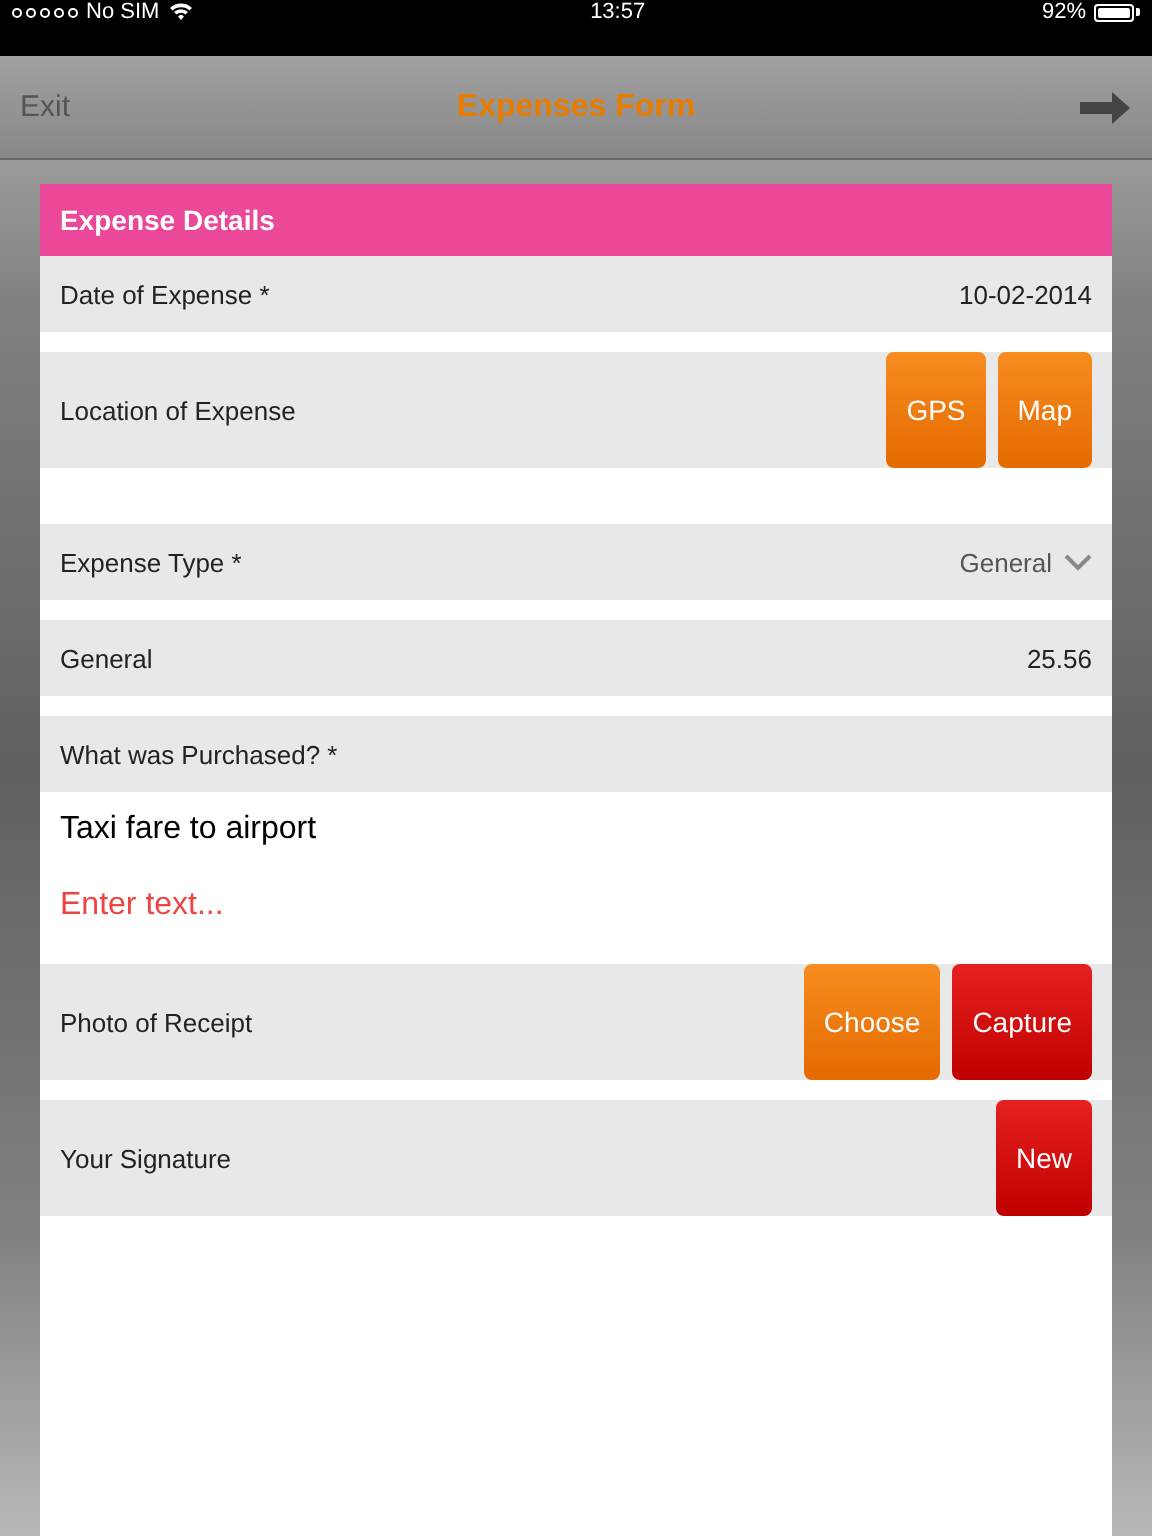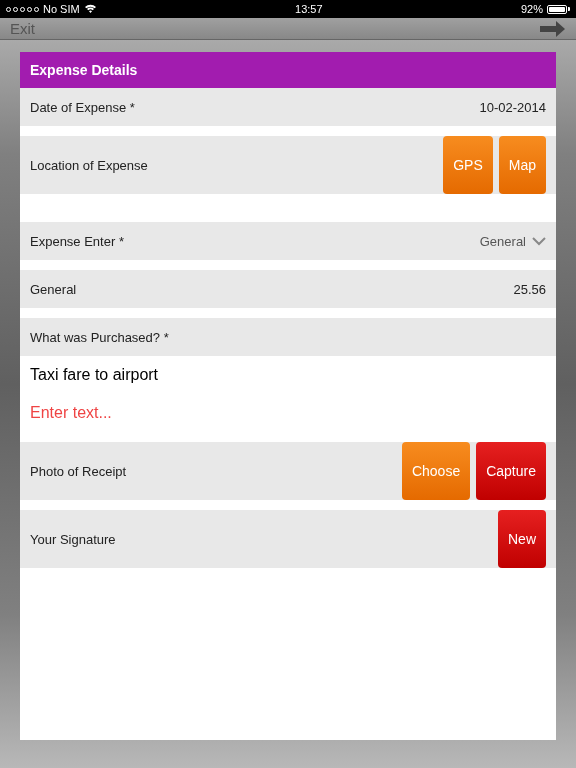--- a/index.html
+++ b/index.html
@@ -4,60 +4,60 @@
   <style>
     * { margin: 0; padding: 0; box-sizing: border-box; }
     body {
       width: 576px;
       height: 768px;
       font-family: -apple-system, 'Helvetica Neue', Helvetica, Arial, sans-serif;
       background: linear-gradient(to bottom, #b8b8b8 0%, #808080 20%, #606060 50%, #808080 80%, #b8b8b8 100%);
       overflow: hidden;
     }
     .status-bar {
-      height: 18px;
+      height: 28px;
       background: #000;
       color: #fff;
       display: flex;
-      align-items: center;
+      align-items: flex-start;
       justify-content: space-between;
       font-size: 11px;
       padding: 0 6px;
     }
     .status-left { display: flex; align-items: center; gap: 4px; }
     .status-right { display: flex; align-items: center; gap: 4px; }
     .signal-dots { display: flex; gap: 2px; }
     .dot { width: 5px; height: 5px; border-radius: 50%; border: 1px solid #fff; }
     .wifi-icon svg { display: block; }
     .battery { display: flex; align-items: center; }
     .battery-body { width: 20px; height: 9px; border: 1px solid #fff; border-radius: 2px; position: relative; }
     .battery-fill { position: absolute; left: 1px; top: 1px; bottom: 1px; background: #fff; border-radius: 1px; }
     .battery-tip { width: 2px; height: 4px; background: #fff; margin-left: 1px; border-radius: 0 1px 1px 0; }
     .nav-bar {
-      height: 22px;
+      height: 52px;
       background: linear-gradient(to bottom, #a0a0a0, #888888);
       display: flex;
       align-items: center;
       justify-content: space-between;
       padding: 0 10px;
       border-bottom: 1px solid #666;
     }
     .nav-exit { color: #555; font-size: 15px; cursor: pointer; }
     .nav-title { color: #e87c00; font-weight: bold; font-size: 16px; position: absolute; left: 50%; transform: translateX(-50%); }
     .nav-arrow { cursor: pointer; }
     .nav-arrow svg { display: block; }
     .form-container {
       margin: 12px 20px 12px 20px;
       background: #fff;
       height: 688px;
       display: flex;
       flex-direction: column;
     }
     .section-header {
-      background: #a21caf;
+      background: #ec4899;
       color: #fff;
       font-weight: bold;
       font-size: 14px;
       padding: 10px 10px;
     }
     .row {
       display: flex;
       align-items: center;
       justify-content: space-between;
       padding: 0 10px;
@@ -117,20 +117,21 @@
       <span class="battery-body">
           <span class="battery-fill" style="width:16px"></span>
         </span>
       <span class="battery-tip"></span>
     </span>
   </div>
 </div>
 
 <div class="nav-bar">
   <span class="nav-exit">Exit</span>
+  <span class="nav-title">Expenses Form</span>
   <span class="nav-arrow">
     <svg width="28" height="18" viewBox="0 0 28 18">
         <path d="M2 6 L18 6 L18 1 L27 9 L18 17 L18 12 L2 12 Z" fill="#444"></path>
       </svg>
   </span>
 </div>
 
 <div class="form-container">
   <div class="section-header">Expense Details</div>
 
@@ -142,21 +143,21 @@
   <div class="row row-grey">
     <span class="label">Location of Expense</span>
     <span class="btn-group">
       <button class="btn btn-orange">GPS</button>
       <button class="btn btn-orange">Map</button>
     </span>
   </div>
   <div class="spacer-white"></div>
 
   <div class="row row-grey">
-    <span class="label">Expense Enter *</span>
+    <span class="label">Expense Type *</span>
     <span class="value-select">
       <span>General</span>
       <span class="chevron">
         <svg width="14" height="10" viewBox="0 0 14 10">
             <path d="M1 2 L7 8 L13 2" stroke="#888" stroke-width="2" fill="none"></path>
           </svg>
       </span>
     </span>
   </div>
 

